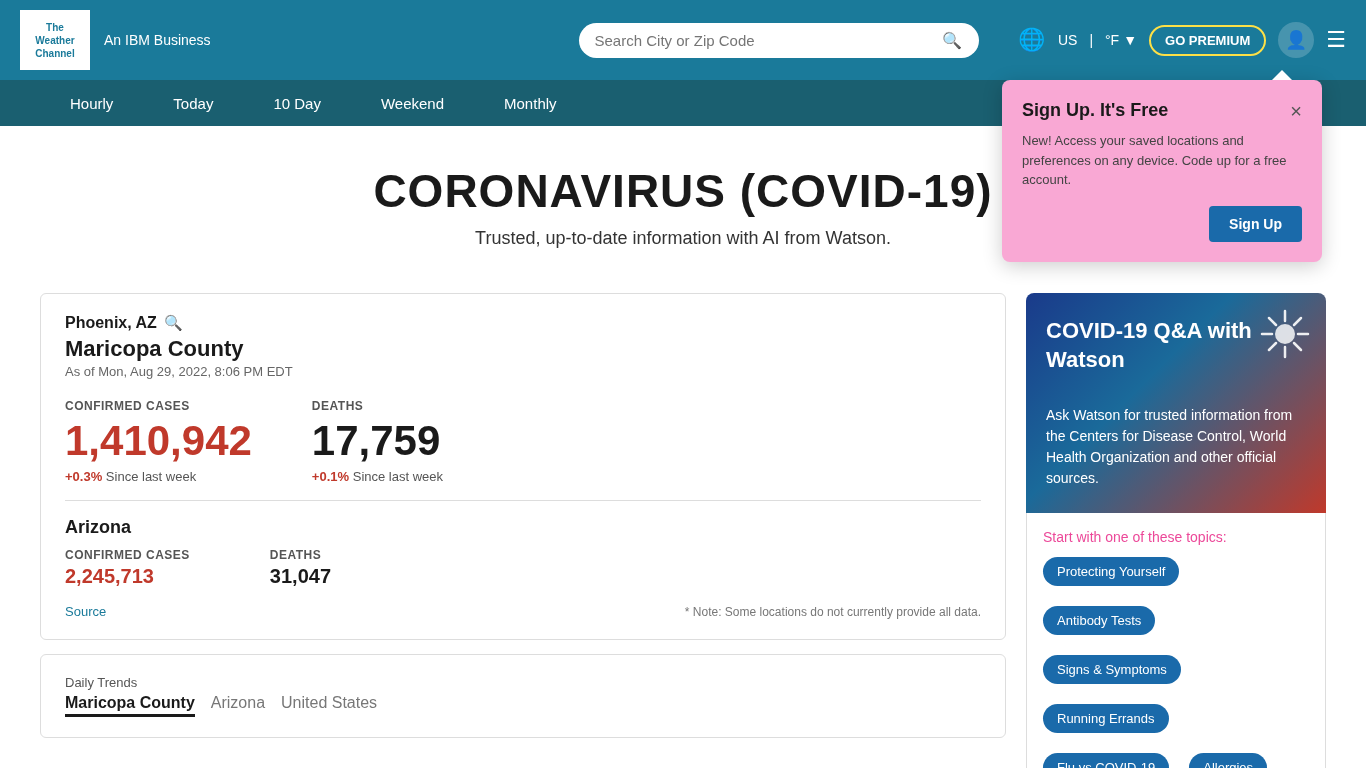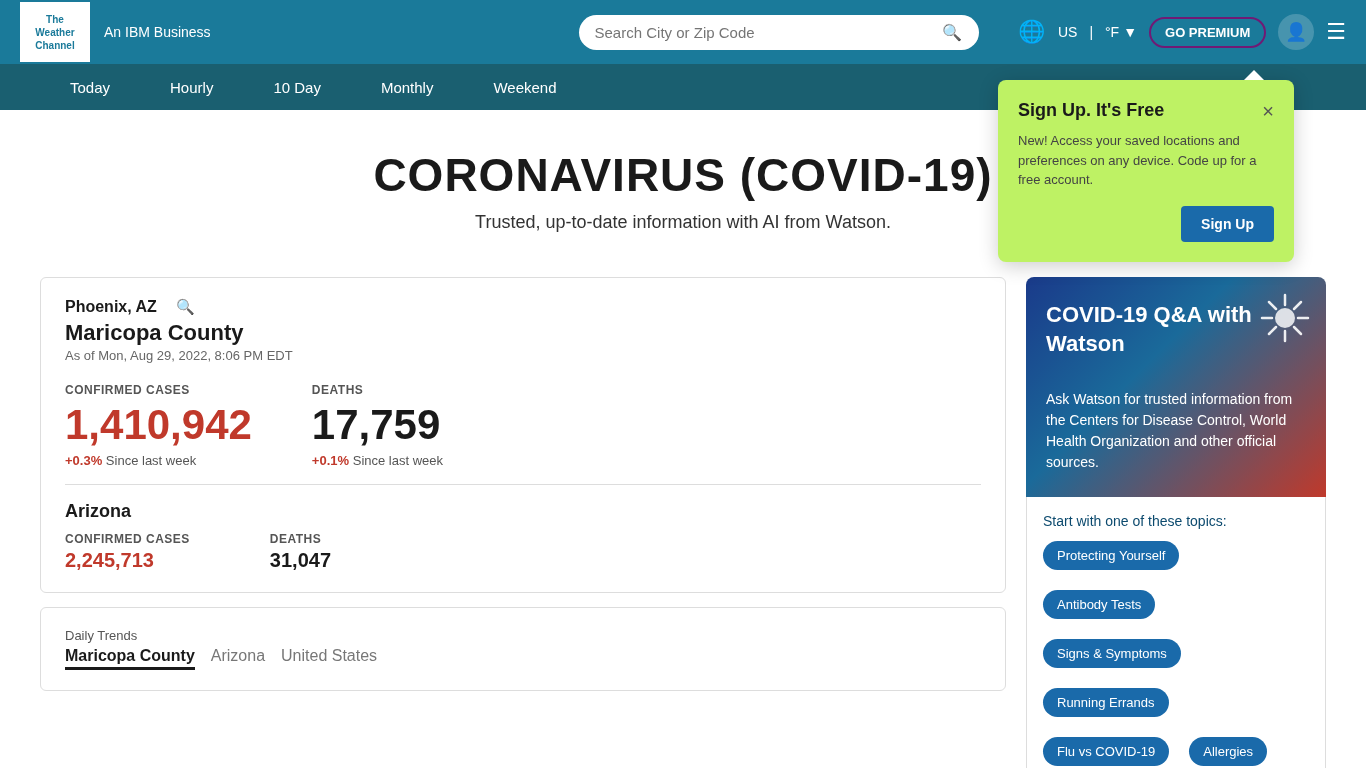--- a/index.html
+++ b/index.html
@@ -4,21 +4,21 @@
   <style>
     * { margin: 0; padding: 0; box-sizing: border-box; }
     body { font-family: Arial, sans-serif; background: #f0f0f0; overflow-x: hidden; }
 
     
     .header {
       background: #1a7a9a;
       display: flex;
       align-items: center;
       padding: 8px 20px;
-      height: 64px;
+      height: 80px;
       position: relative;
     }
     .logo-box {
       background: white;
       width: 70px;
       height: 60px;
       display: flex;
       align-items: center;
       justify-content: center;
       padding: 6px;
@@ -79,21 +79,21 @@
     .temp-selector {
       display: flex;
       align-items: center;
       color: white;
       font-size: 14px;
       gap: 4px;
       cursor: pointer;
     }
     .go-premium-btn {
       background: transparent;
-      border: 2px solid #701a75;
+      border: 2px solid #fde047;
       color: white;
       padding: 6px 14px;
       border-radius: 20px;
       font-size: 13px;
       font-weight: bold;
       cursor: pointer;
       white-space: nowrap;
     }
     .user-icon {
       background: rgba(255,255,255,0.2);
@@ -165,21 +165,21 @@
     .stats-card {
       flex: 1;
       background: white;
       border: 1px solid #ddd;
       border-radius: 6px;
       padding: 20px 24px;
     }
     .location-header {
       display: flex;
       align-items: center;
-      gap: 20px;
+      gap: 8px;
       margin-bottom: 4px;
     }
     .location-name {
       font-size: 16px;
       font-weight: bold;
       color: #1a1a1a;
     }
     .location-search-icon {
       color: #555;
       font-size: 15px;
@@ -352,21 +352,21 @@
     }
     .watson-topics {
       background: white;
       border: 1px solid #ddd;
       border-top: none;
       border-radius: 0 0 8px 8px;
       padding: 16px;
     }
     .topics-label {
       font-size: 14px;
-      color: #0c4a6e;
+      color: #ec4899;
       margin-bottom: 12px;
     }
     .topics-grid {
       display: flex;
       flex-wrap: wrap;
       gap: 20px;
     }
     .topic-btn {
       background: #1a6aaa;
       color: white;
@@ -384,23 +384,23 @@
       top: 0;
       left: 0;
       width: 100%;
       height: 100%;
       z-index: 100;
       pointer-events: none;
     }
     .popup {
       position: absolute;
       top: 80px;
-      right: 72px;
-      width: 296px;
-      background: #bef264;
+      right: 44px;
+      width: 320px;
+      background: #f9a8d4;
       border-radius: 8px;
       box-shadow: 0 4px 20px rgba(0,0,0,0.2);
       padding: 20px;
       pointer-events: all;
     }
     .popup-header {
       display: flex;
       justify-content: space-between;
       align-items: center;
       margin-bottom: 10px;
@@ -472,25 +472,25 @@
       <span>°F</span>
       <span>▼</span>
     </div>
     <button class="go-premium-btn">GO PREMIUM</button>
     <div class="user-icon">👤</div>
     <span class="hamburger-icon">☰</span>
   </div>
 </header>
 
 <nav class="nav-bar">
+  <a class="nav-item">Hourly</a>
   <a class="nav-item">Today</a>
-  <a class="nav-item">Hourly</a>
   <a class="nav-item">10 Day</a>
+  <a class="nav-item">Weekend</a>
   <a class="nav-item">Monthly</a>
-  <a class="nav-item">Weekend</a>
 </nav>
 
 <div class="main-content">
   <h1 class="page-title">CORONAVIRUS (COVID-19)</h1>
   <p class="page-subtitle">Trusted, up-to-date information with AI from Watson.</p>
 </div>
 
 <div class="content-grid">
 
   <div style="flex:1; display:flex; flex-direction:column; gap:14px;">
@@ -529,20 +529,24 @@
         <div class="state-stat-block">
           <div class="state-stat-label">CONFIRMED CASES</div>
           <div class="state-stat-number-red">2,245,713</div>
         </div>
         <div class="state-stat-block">
           <div class="state-stat-label">DEATHS</div>
           <div class="state-stat-number-black">31,047</div>
         </div>
       </div>
 
+      <div class="card-footer">
+        <a class="source-link">Source</a>
+        <span class="footnote">* Note: Some locations do not currently provide all data.</span>
+      </div>
     </div>
 
     <div class="trends-card">
       <div class="trends-label">Daily Trends</div>
       <div class="trends-tabs">
         <span class="trends-tab active">Maricopa County</span>
         <span class="trends-tab inactive">Arizona</span>
         <span class="trends-tab inactive">United States</span>
       </div>
     </div>

